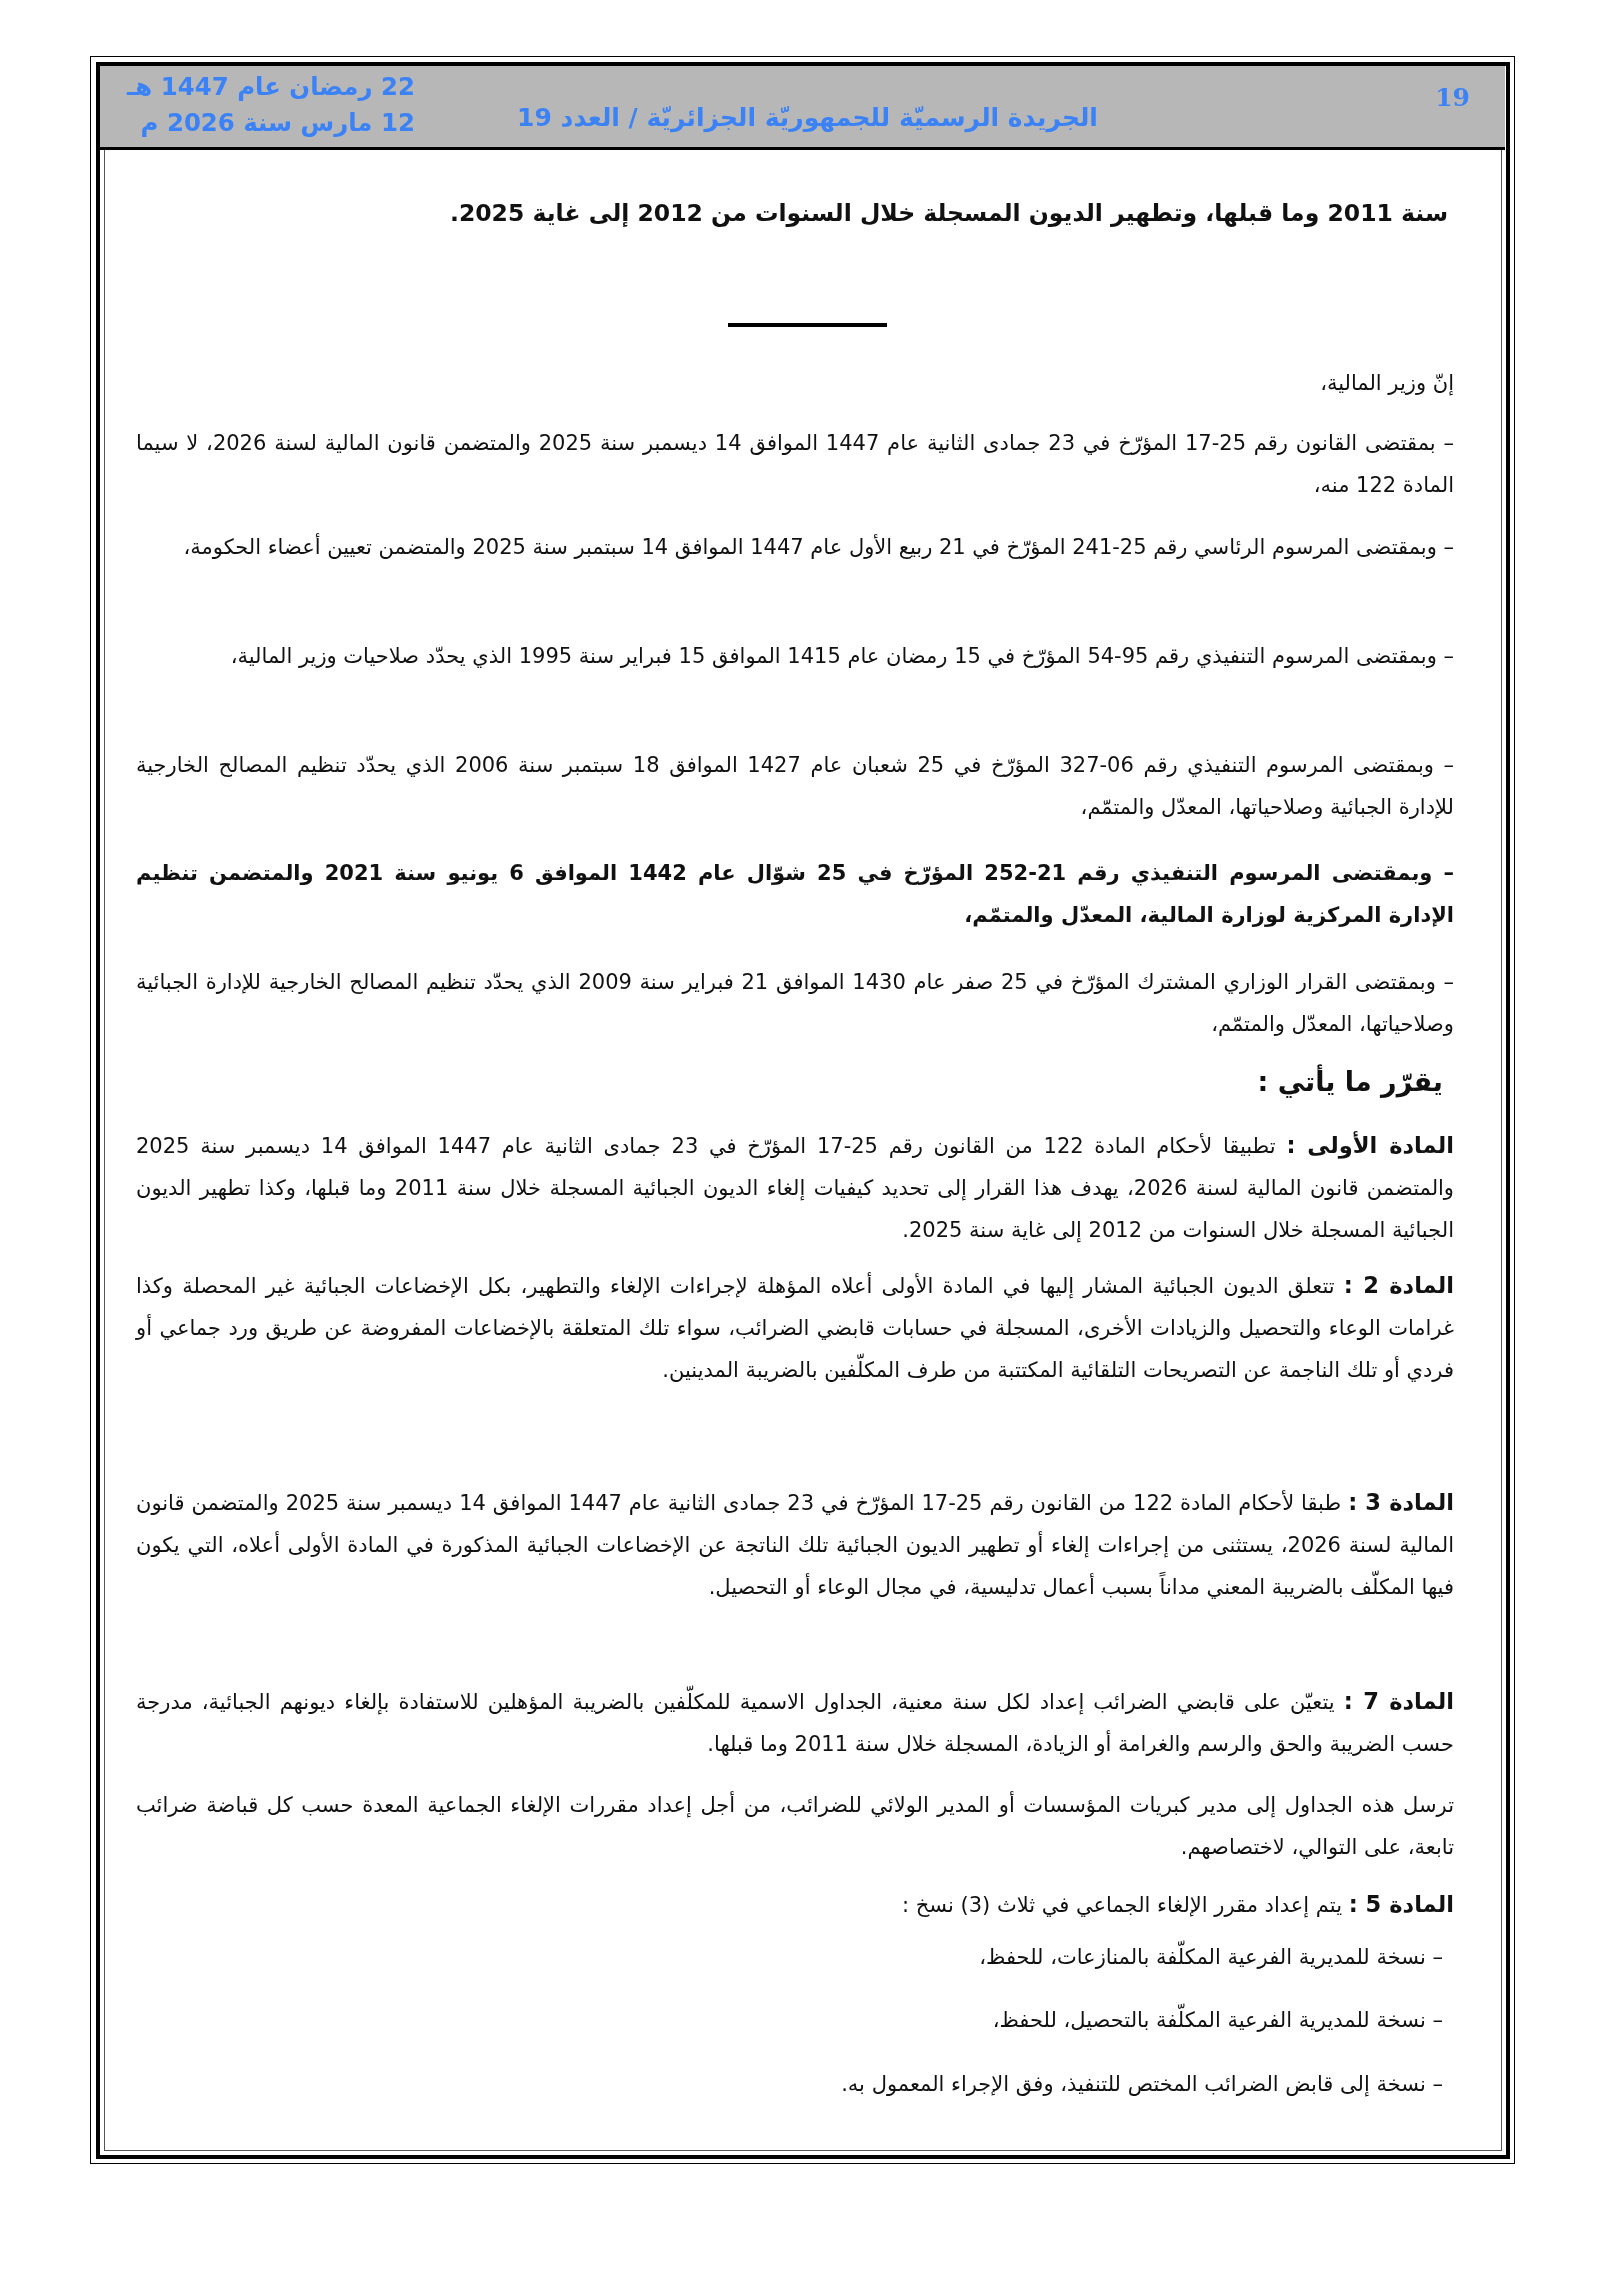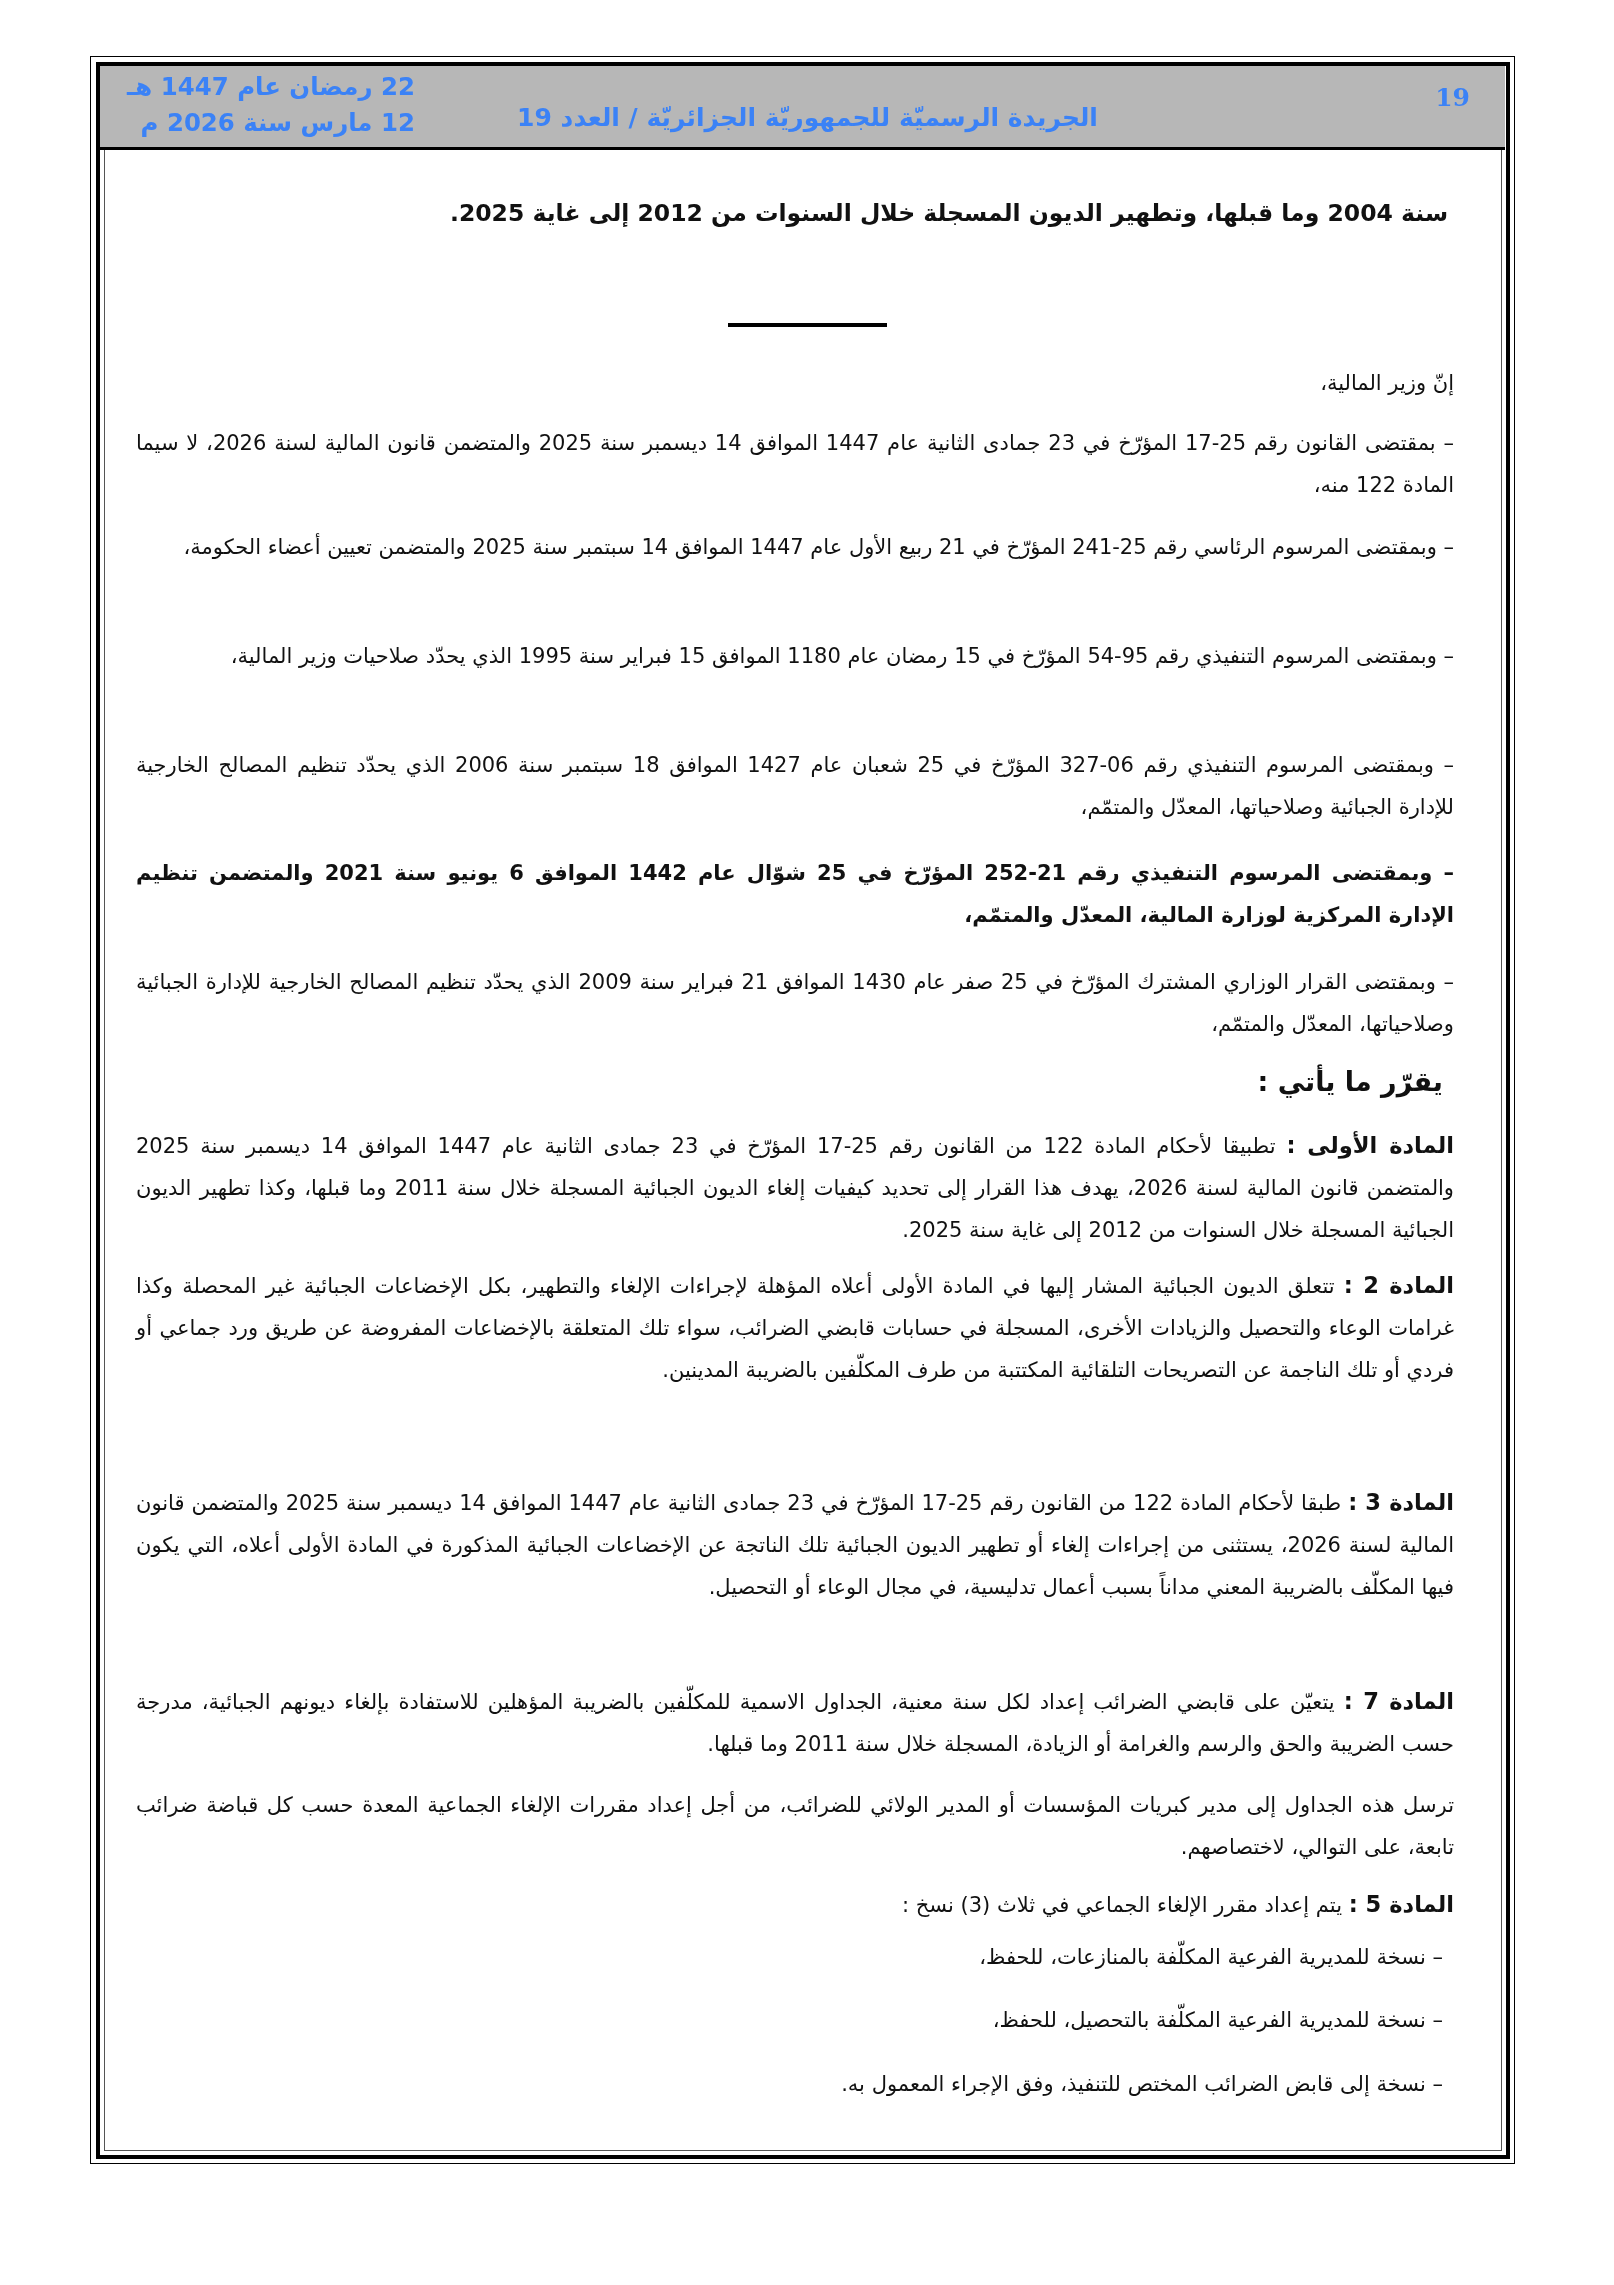--- a/index.html
+++ b/index.html
@@ -40,29 +40,29 @@
 
 <div class="header-band"></div>
 <div class="hdr hdr-page">19</div>
 <div class="hdr hdr-title">الجريدة الرسميّة للجمهوريّة الجزائريّة / العدد 19</div>
 <div class="hdr hdr-date">
   <span>22 رمضان عام 1447 هـ</span>
   <span>12 مارس سنة 2026 م</span>
 </div>
 
 <div class="doc-title">
-  <div class="l2">سنة 2004 وما قبلها، وتطهير الديون المسجلة خلال السنوات من 2012 إلى غاية 2025.</div>
+  <div class="l2">سنة 2011 وما قبلها، وتطهير الديون المسجلة خلال السنوات من 2012 إلى غاية 2025.</div>
 </div>
 <div class="separator"></div>
 
 <div class="p indent" style="top:362px;">إنّ وزير المالية،</div>
 
 <div class="p indent" style="top:422px;">– بمقتضى القانون رقم 25-17 المؤرّخ في 23 جمادى الثانية عام 1447 الموافق 14 ديسمبر سنة 2025 والمتضمن قانون المالية لسنة 2026، لا سيما المادة 122 منه،</div>
 <div class="p indent" style="top:526px;">– وبمقتضى المرسوم الرئاسي رقم 25-241 المؤرّخ في 21 ربيع الأول عام 1447 الموافق 14 سبتمبر سنة 2025 والمتضمن تعيين أعضاء الحكومة،</div>
-<div class="p indent" style="top:635px;">– وبمقتضى المرسوم التنفيذي رقم 95-54 المؤرّخ في 15 رمضان عام 1180 الموافق 15 فبراير سنة 1995 الذي يحدّد صلاحيات وزير المالية،</div>
+<div class="p indent" style="top:635px;">– وبمقتضى المرسوم التنفيذي رقم 95-54 المؤرّخ في 15 رمضان عام 1415 الموافق 15 فبراير سنة 1995 الذي يحدّد صلاحيات وزير المالية،</div>
 <div class="p indent" style="top:744px;">– وبمقتضى المرسوم التنفيذي رقم 06-327 المؤرّخ في 25 شعبان عام 1427 الموافق 18 سبتمبر سنة 2006 الذي يحدّد تنظيم المصالح الخارجية للإدارة الجبائية وصلاحياتها، المعدّل والمتمّم،</div>
 <div class="p indent" style="top:852px;font-weight:bold;">– وبمقتضى المرسوم التنفيذي رقم 21-252 المؤرّخ في 25 شوّال عام 1442 الموافق 6 يونيو سنة 2021 والمتضمن تنظيم الإدارة المركزية لوزارة المالية، المعدّل والمتمّم،</div>
 <div class="p indent" style="top:961px;">– وبمقتضى القرار الوزاري المشترك المؤرّخ في 25 صفر عام 1430 الموافق 21 فبراير سنة 2009 الذي يحدّد تنظيم المصالح الخارجية للإدارة الجبائية وصلاحياتها، المعدّل والمتمّم،</div>
 
 <div class="decree">يقرّر ما يأتي :</div>
 
 <div class="p indent" style="top:1124px;">
   <span class="art-label">المادة الأولى :</span><span> تطبيقا لأحكام المادة 122 من القانون رقم 25-17 المؤرّخ في 23 جمادى الثانية عام 1447 الموافق 14 ديسمبر سنة 2025 والمتضمن قانون المالية لسنة 2026، يهدف هذا القرار إلى تحديد كيفيات إلغاء الديون الجبائية المسجلة خلال سنة 2011 وما قبلها، وكذا تطهير الديون الجبائية المسجلة خلال السنوات من 2012 إلى غاية سنة 2025.</span>
 </div>
 

